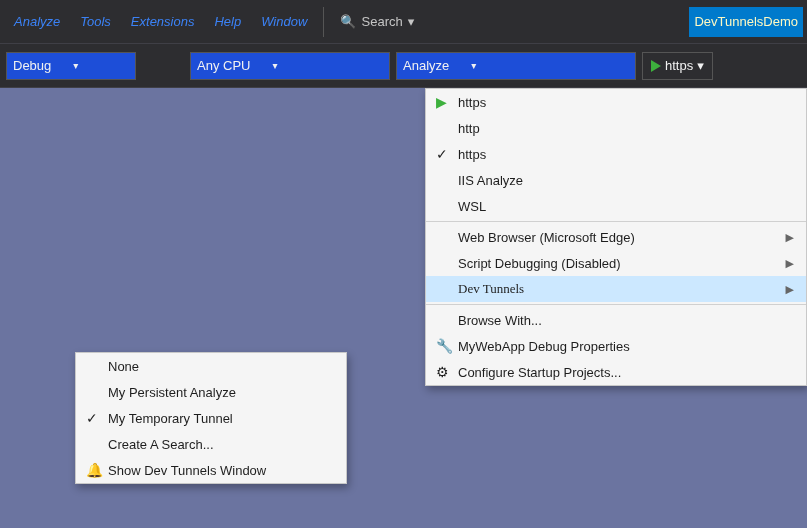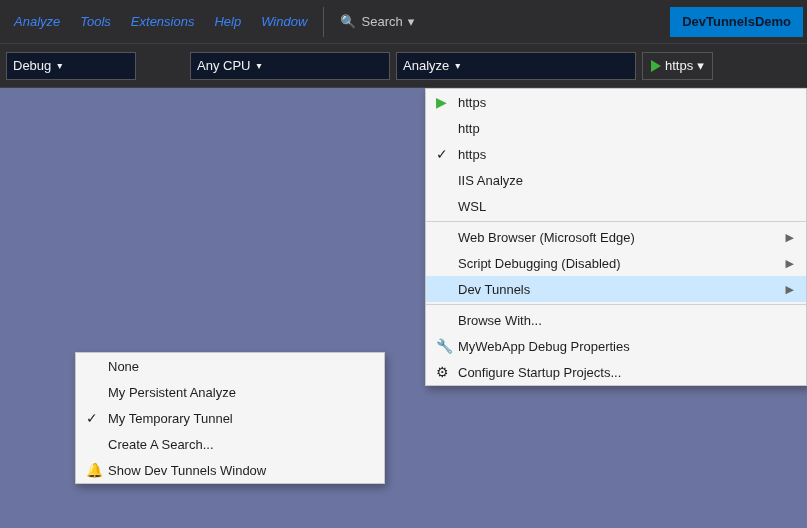--- a/index.html
+++ b/index.html
@@ -52,52 +52,53 @@
       background: transparent;
     }
 
     .search-icon-unicode {
       font-size: 13px;
     }
 
     .dev-tunnels-btn {
       margin-left: auto;
       background: #007acc;
-      color: #0f172a;
-      padding: 4px 12px;
+      color: #fef9c3;
+      padding: 4px 5px;
       height: 30px;
       display: flex;
       align-items: center;
       font-size: 13px;
-      font-weight: 700;
+      font-weight: 400;
       cursor: pointer;
       border: none;
     }
 
     
     .toolbar {
       display: flex;
       align-items: center;
       background: #2d2d30;
       height: 44px;
       padding: 0 6px;
       gap: 6px;
       border-bottom: 1px solid #3f3f46;
     }
 
     .dropdown-select {
       display: flex;
       align-items: center;
-      background: #0f172a;
+      background: #1d4ed8;
       border: 1px solid #555;
       color: #f1f1f1;
       height: 28px;
       padding: 0 6px;
       cursor: pointer;
       min-width: 100px;
+      gap: 16px;
     }
     .dropdown-select .arrow {
       margin-left: 6px;
       font-size: 10px;
     }
 
     .debug-dropdown { min-width: 130px; }
     .cpu-dropdown { min-width: 200px; margin-left: 48px; }
     .app-dropdown { min-width: 240px; }
 
@@ -143,20 +144,21 @@
       align-items: center;
       padding: 5px 12px 5px 32px;
       cursor: pointer;
       color: #1e1e1e;
       position: relative;
       min-height: 26px;
       white-space: nowrap;
     }
     .dropdown-menu .menu-row.highlighted {
       background: #cce8ff;
+      font-family: Liberation Serif, serif;
     }
     .dropdown-menu .menu-row .check {
       position: absolute;
       left: 10px;
       font-size: 14px;
     }
     .dropdown-menu .menu-row .submenu-arrow {
       margin-left: auto;
       font-size: 11px;
       color: #666;
@@ -177,21 +179,21 @@
       top: 0;
       right: 0;
       left: 425px;
       width: 382px;
     }
 
     
     .sub-dropdown {
       top: 264px;
       left: 75px;
-      width: 310px;
+      width: 272px;
     }
   </style>
 </head>
 <body>
 
 <div class="menu-bar">
   <div class="menu-item">Analyze</div>
   <div class="menu-item">Tools</div>
   <div class="menu-item">Extensions</div>
   <div class="menu-item">Help</div>

